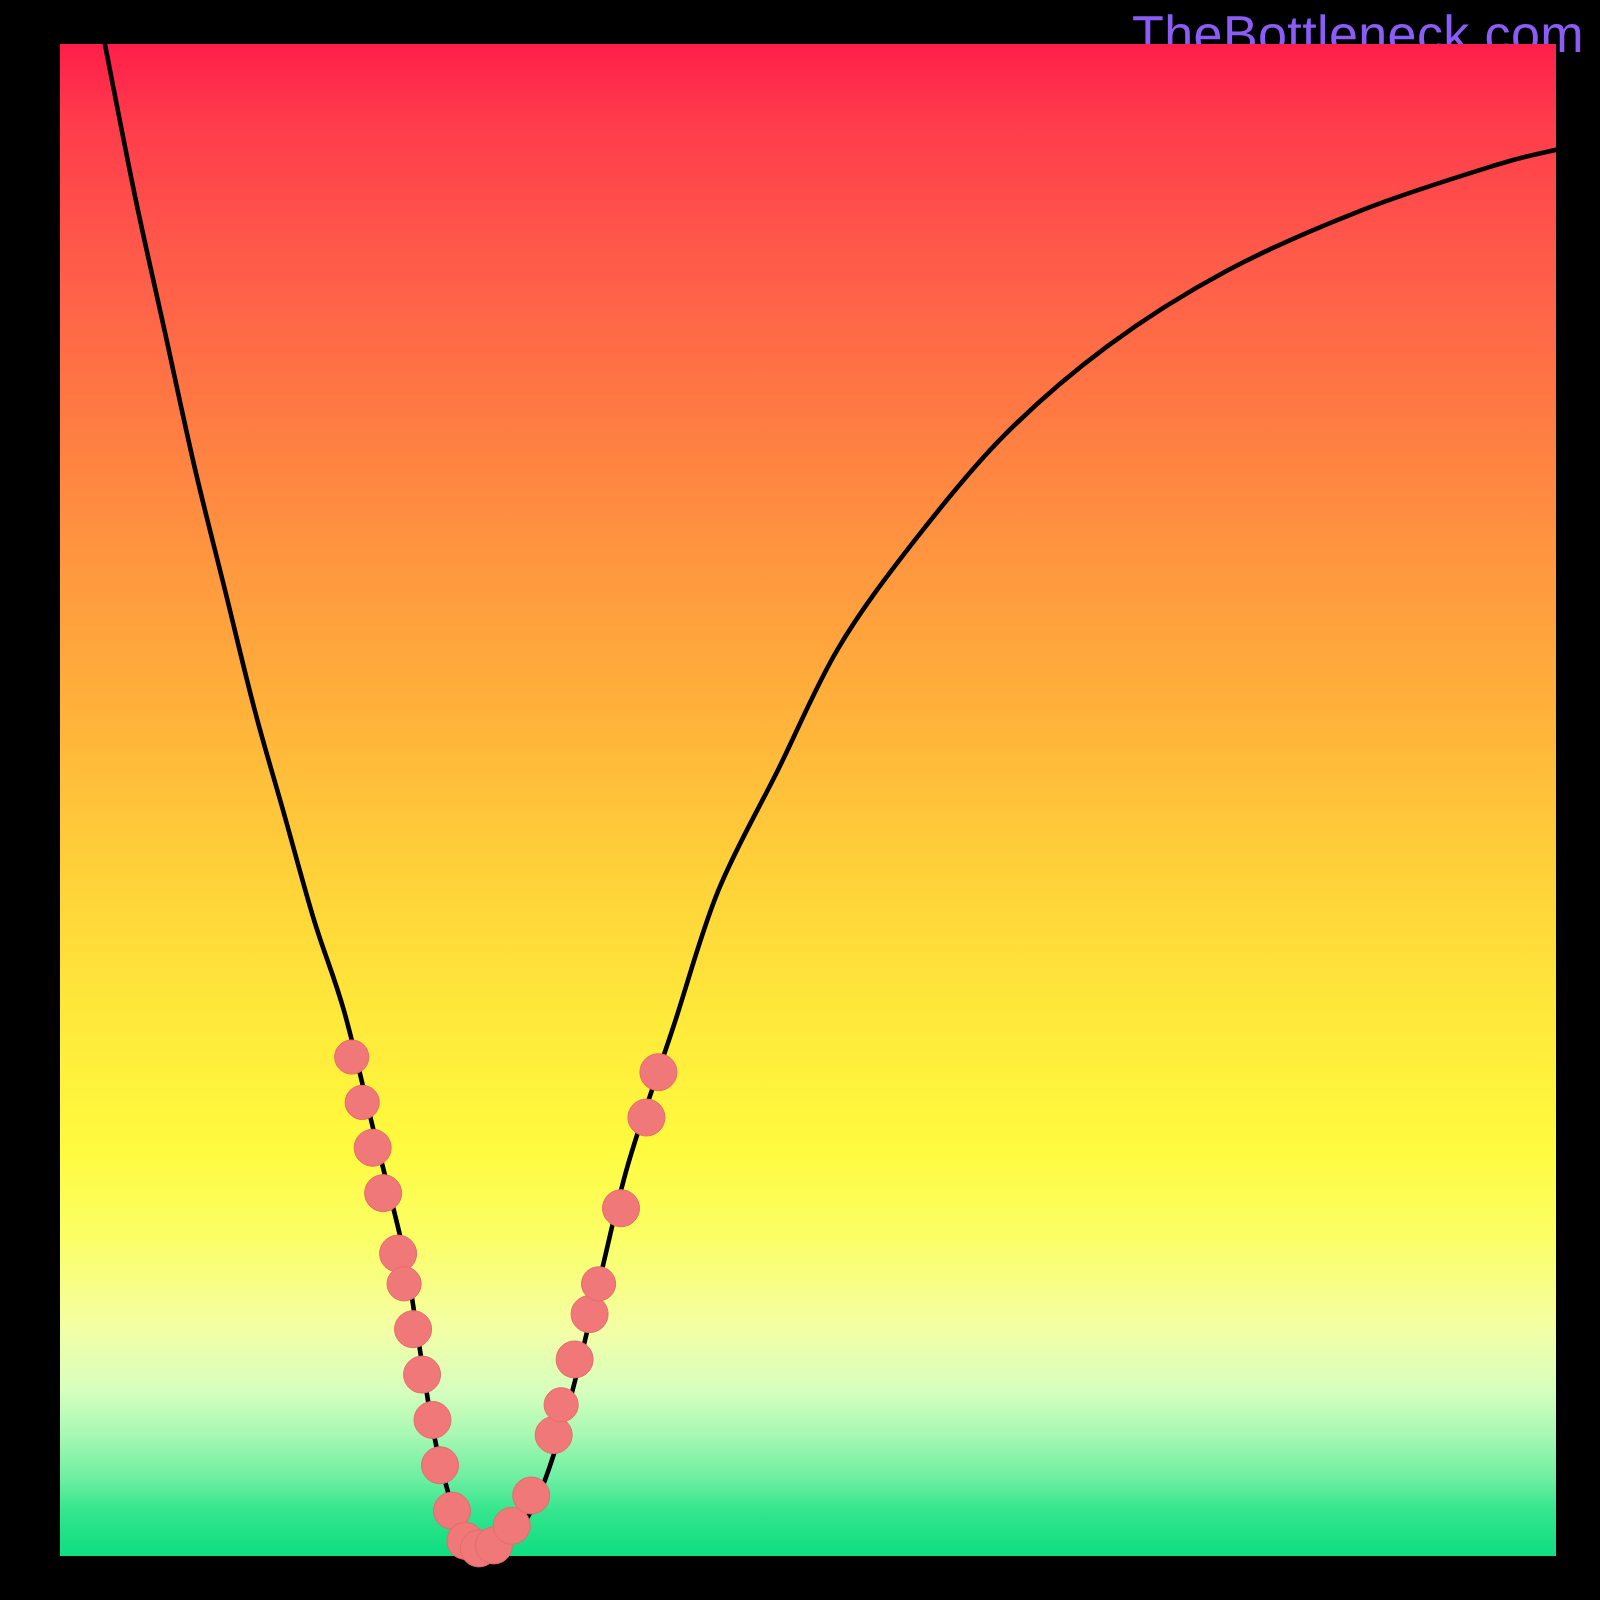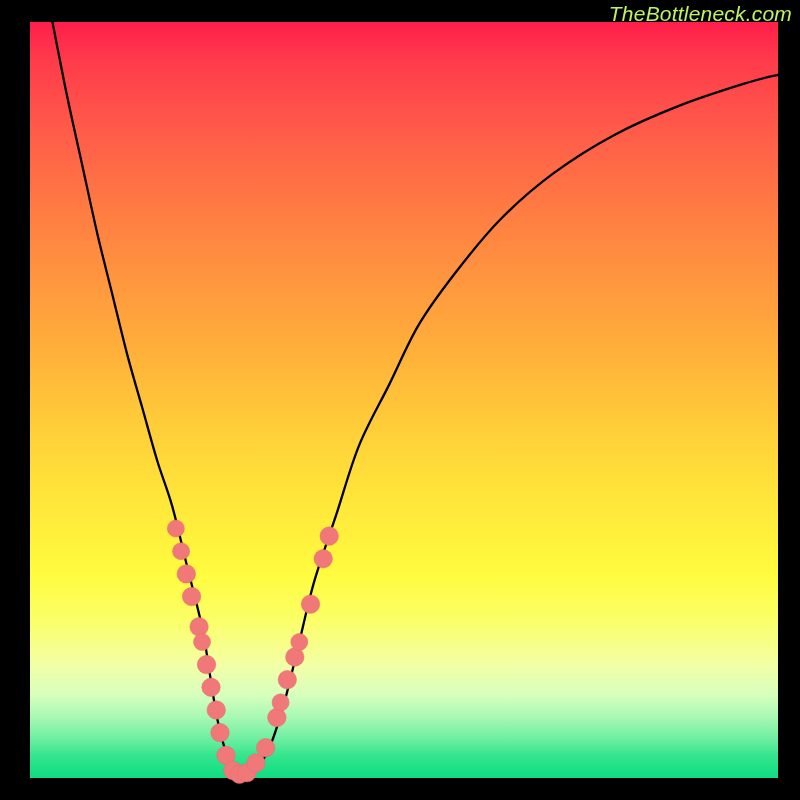--- a/index.html
+++ b/index.html
@@ -49,25 +49,24 @@
     left: 0;
     top: 0;
     width: 748px;
     height: 756px;
     overflow: visible;
   }
   .watermark {
     position: absolute;
     top: 2px;
     right: 8px;
-    color: #bef264;
-    font-size: 21px;
+    color: #8b5cf6;
+    font-size: 26px;
     letter-spacing: 0.2px;
     user-select: none;
-    font-style: italic;
   }
 </style>
 </head>
 <body>
 
 <div class="stage">
   <div class="watermark">TheBottleneck.com</div>
 
   <div class="plot">
     <svg viewBox="0 0 748 756" preserveAspectRatio="none">

